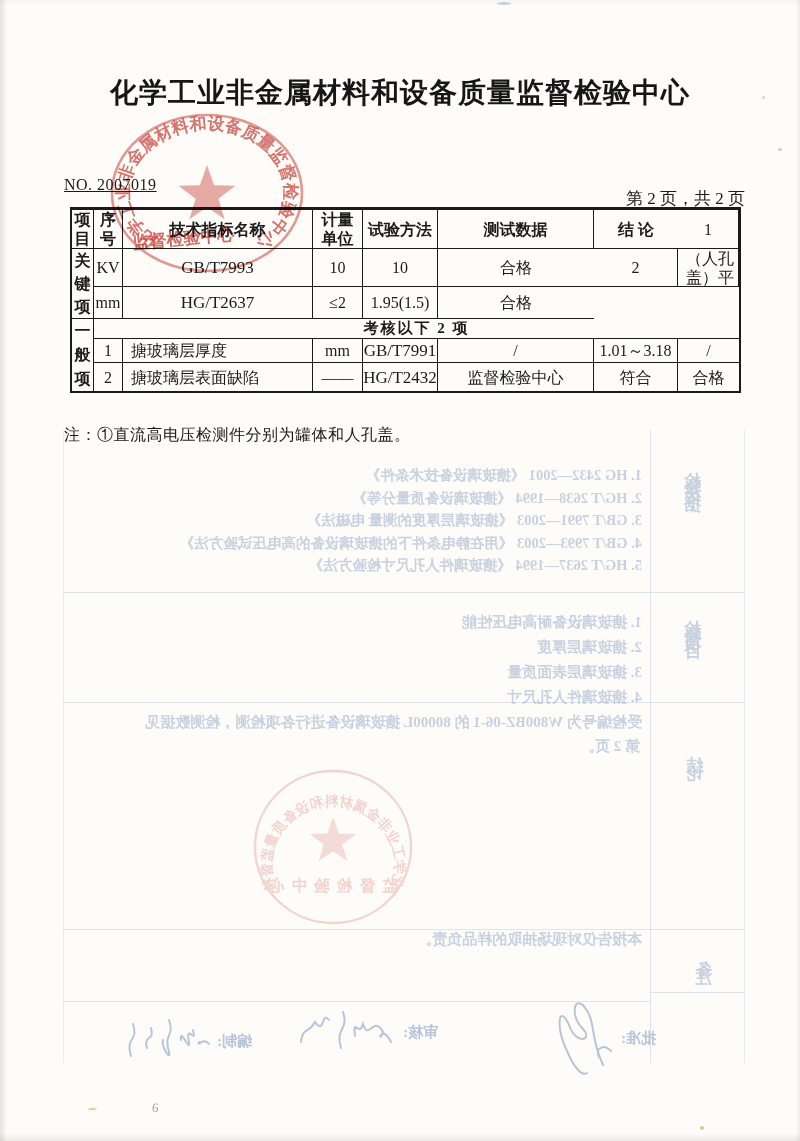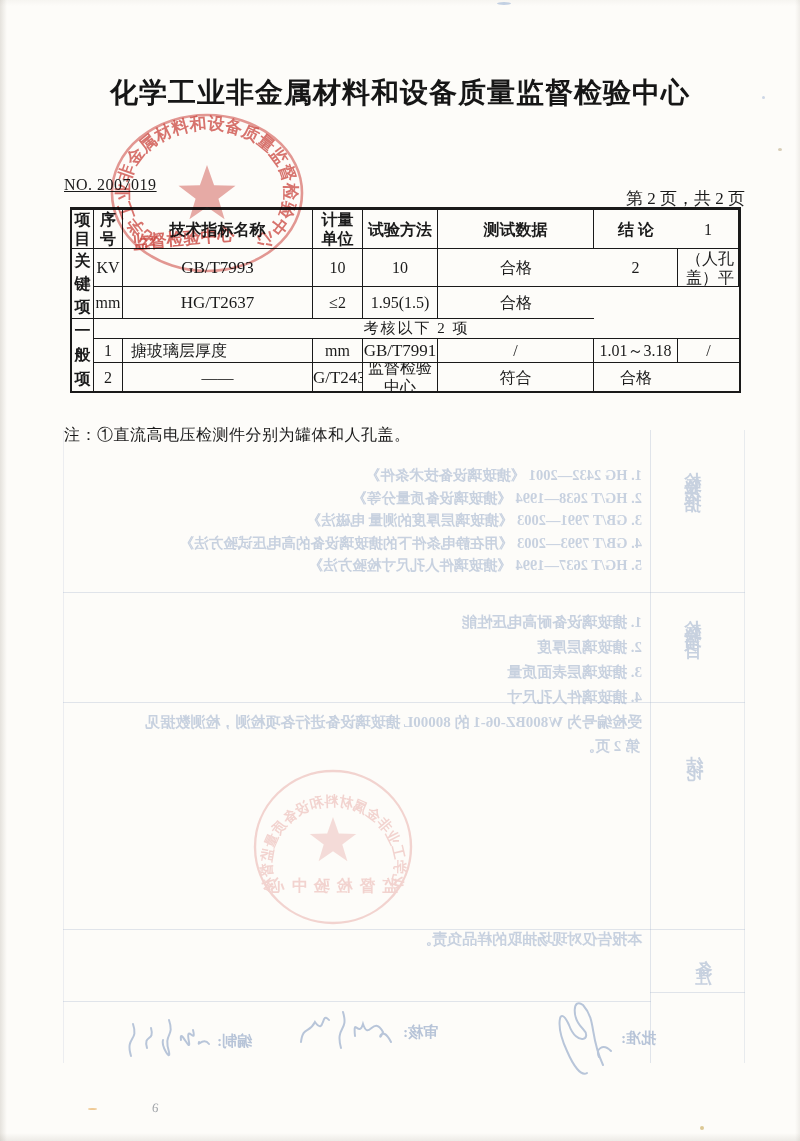--- a/index.html
+++ b/index.html
@@ -99,31 +99,32 @@
 
       <div class="c">2</div>
       <div class="c left">人孔（人孔盖）平面度</div>
       <div class="c">mm</div>
       <div class="c mth">HG/T2637</div>
       <div class="c">≤2</div>
       <div class="c">1.95(1.5)</div>
       <div class="c nr">合格</div>
 
       <div class="c vgroup g2 nb" style="grid-row:4/7;">一般项</div>
-      <div class="c nr banner" style="grid-column:2/9;">考核以下 2 项</div>
+      <div class="c nr banner" style="grid-column:2/9;font-weight:bold;">考核以下 2 项</div>
 
       <div class="c">1</div>
       <div class="c left">搪玻璃层厚度</div>
       <div class="c">mm</div>
       <div class="c mth">GB/T7991</div>
       <div class="c">/</div>
       <div class="c">1.01～3.18</div>
       <div class="c nr">/</div>
 
       <div class="c nb">2</div>
+      <div class="c left nb">搪玻璃层表面缺陷</div>
       <div class="c nb">——</div>
       <div class="c mth nb">HG/T2432</div>
       <div class="c nb">监督检验中心</div>
       <div class="c nb">符合</div>
       <div class="c nr nb">合格</div>
     </div>
   </div>
 
   <div class="abs note">注：①直流高电压检测件分别为罐体和人孔盖。</div>
 

